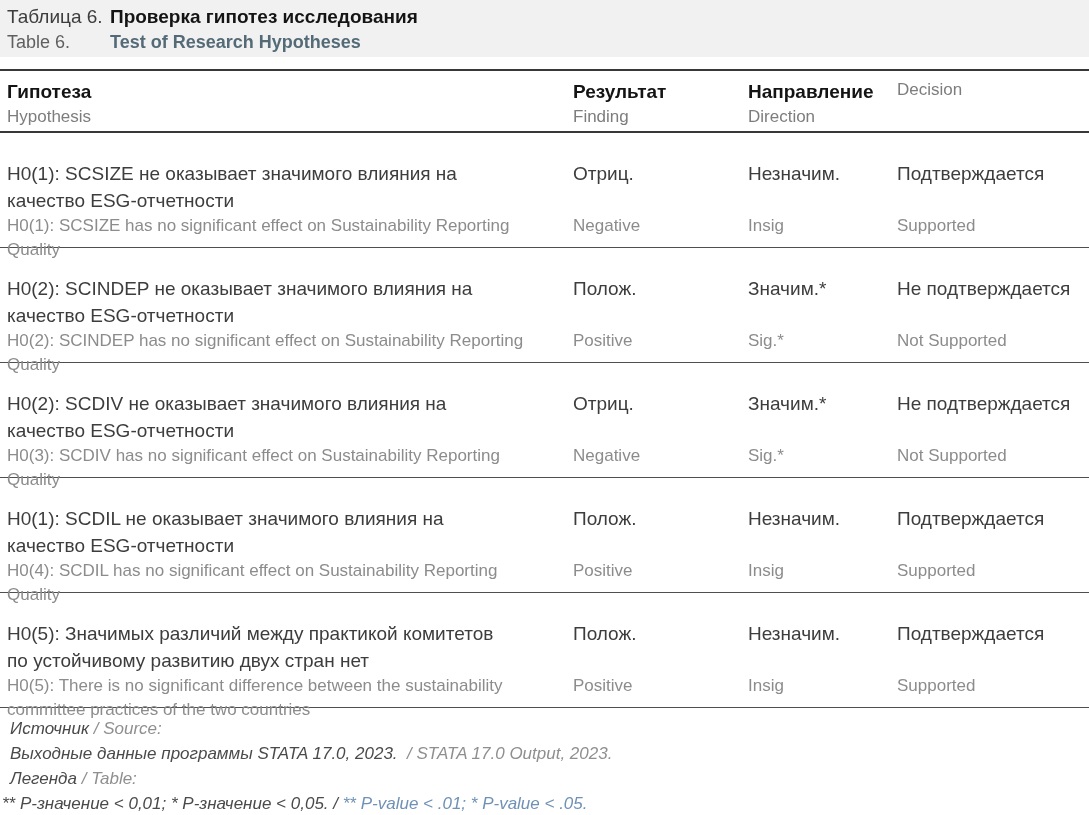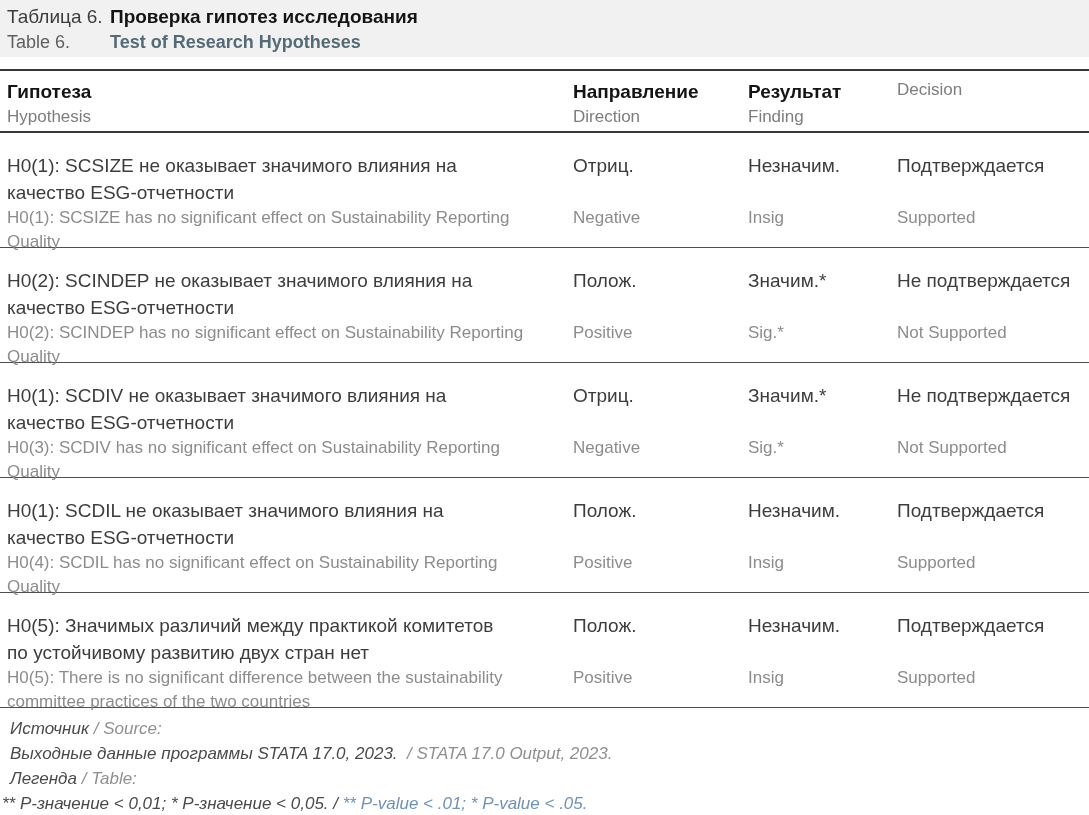--- a/index.html
+++ b/index.html
@@ -17,21 +17,21 @@
 
   .rule { height:2px; background:#383838; }
   .rule.after-caption { margin-top:12px; }
 
   
   .thead, .trow { display:grid; grid-template-columns:566px 175px 149px 192px; padding-left:7px; }
   .thead { padding-top:7px; padding-bottom:2px; height:60px; }
   .th-ru { font-size:19px; line-height:27px; font-weight:700; color:#141414; }
   .th-en { font-size:17px; line-height:24px; color:#7d7d7d; }
 
-  .trow { height:115px; padding-top:19px; border-bottom:1px solid #4f4f4f; }
+  .trow { height:115px; padding-top:27px; border-bottom:1px solid #4f4f4f; }
   .ru { font-size:19px; line-height:27px; color:#3d3d3d; }
   .en { font-size:17px; line-height:24px; color:#8c8c8c; }
   .cell.hyp .ru { max-width:505px; }
   .cell.hyp .en { max-width:520px; }
   .cell.sm .en { margin-top:27px; }
 
   
   .notes { padding:8px 10px 0 10px; font-style:italic; font-size:17px; line-height:25px; }
   .note-ru { color:#4a4a4a; }
   .note-en { color:#8f8f8f; }
@@ -51,26 +51,26 @@
   <div class="rule after-caption"></div>
 
   <div>
 
     <div class="thead">
       <div class="cell">
         <div class="th-ru">Гипотеза</div>
         <div class="th-en">Hypothesis</div>
       </div>
       <div class="cell">
+        <div class="th-ru">Результат</div>
+        <div class="th-en">Finding</div>
+      </div>
+      <div class="cell">
         <div class="th-ru">Направление</div>
         <div class="th-en">Direction</div>
-      </div>
-      <div class="cell">
-        <div class="th-ru">Результат</div>
-        <div class="th-en">Finding</div>
       </div>
       <div class="cell">
         <div class="th-en">Decision</div>
       </div>
     </div>
 
     <div class="rule"></div>
 
     <div class="trow">
       <div class="cell hyp">
@@ -105,21 +105,21 @@
         <div class="en">Sig.*</div>
       </div>
       <div class="cell sm">
         <div class="ru">Не подтверждается</div>
         <div class="en">Not Supported</div>
       </div>
     </div>
 
     <div class="trow">
       <div class="cell hyp">
-        <div class="ru">H0(1): SCDIV не оказывает значимого влияния на качество ESG-отчетности</div>
+        <div class="ru">H0(2): SCDIV не оказывает значимого влияния на качество ESG-отчетности</div>
         <div class="en">H0(3): SCDIV has no significant effect on Sustainability Reporting Quality</div>
       </div>
       <div class="cell sm">
         <div class="ru">Отриц.</div>
         <div class="en">Negative</div>
       </div>
       <div class="cell sm">
         <div class="ru">Значим.*</div>
         <div class="en">Sig.*</div>
       </div>

